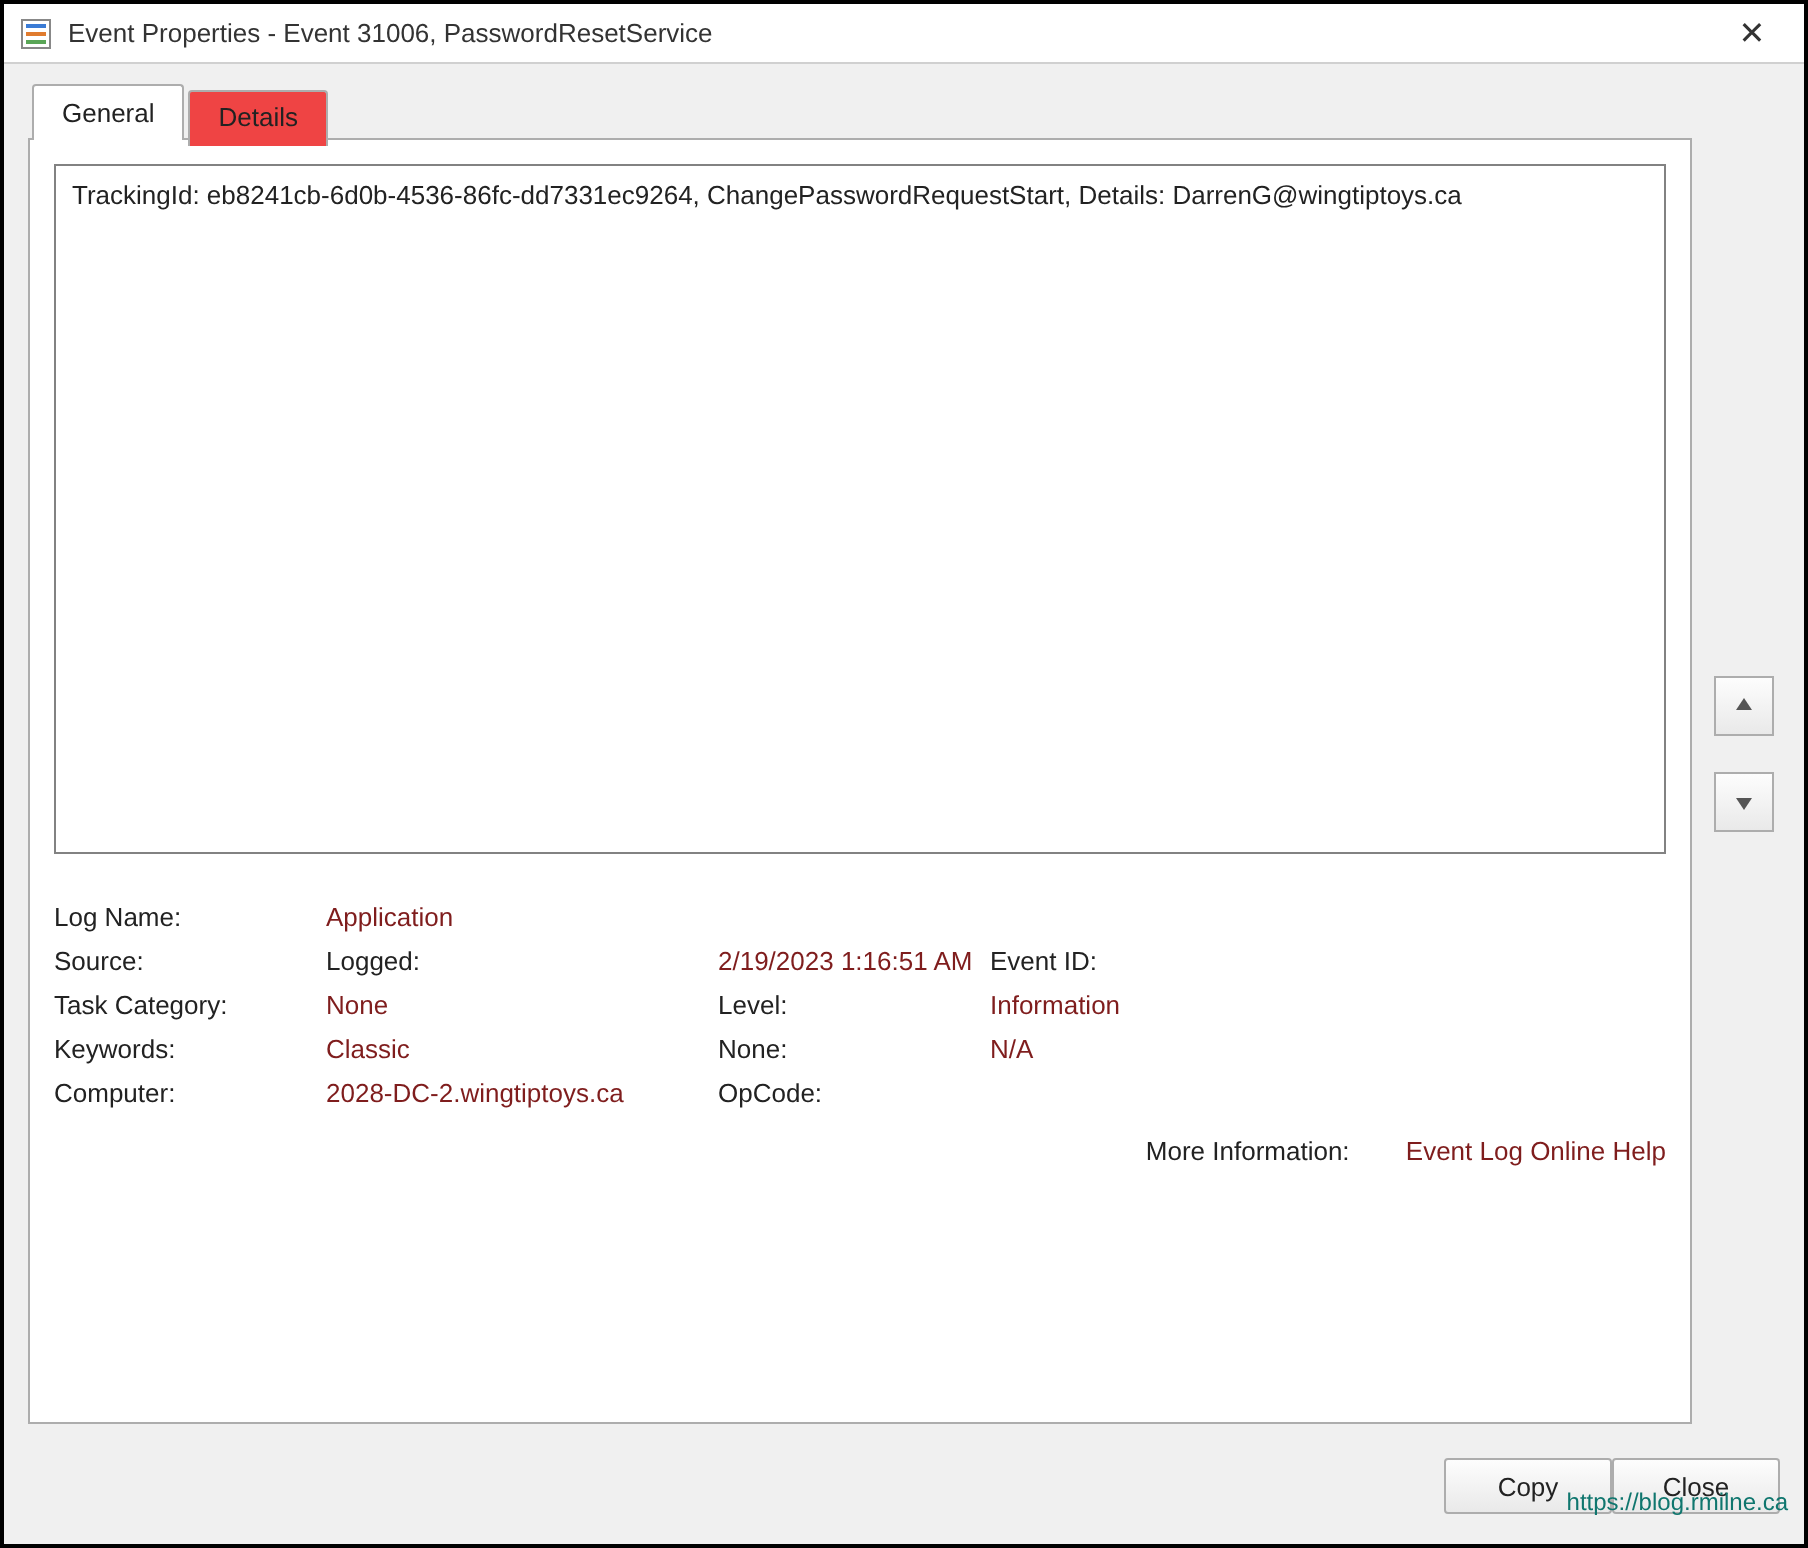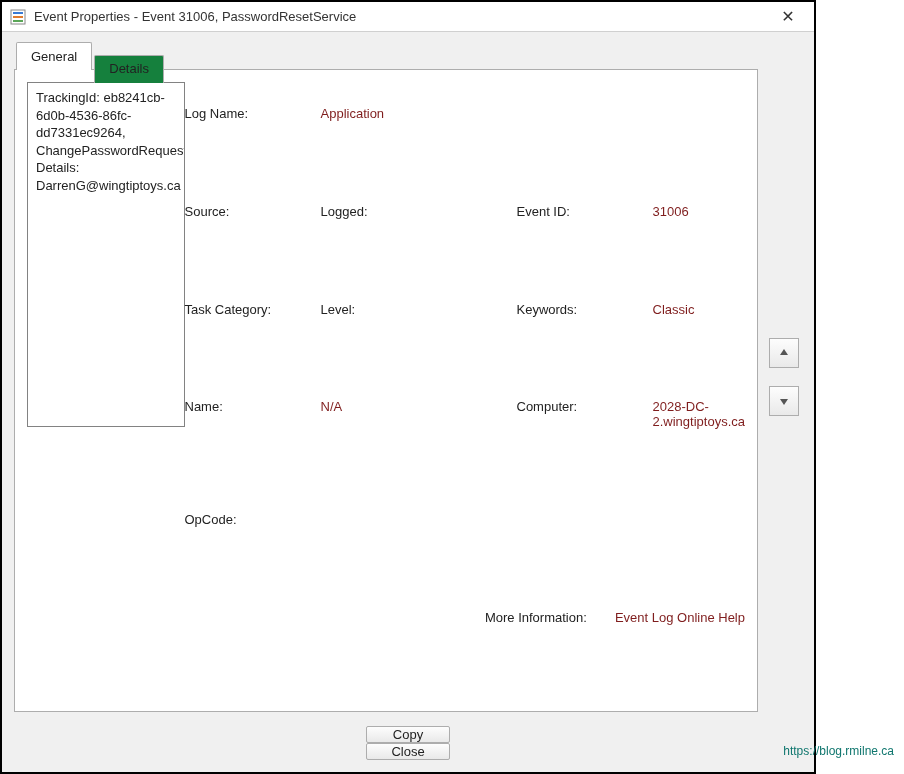--- a/index.html
+++ b/index.html
@@ -9,21 +9,21 @@
     height: 774px;
     font-family: "Segoe UI", Tahoma, sans-serif;
     font-size: 13px;
     color: #222;
     background: #fff;
     box-sizing: border-box;
   }
   *, *::before, *::after { box-sizing: border-box; }
 
   .outer {
-    width: 816px;
+    width: 904px;
     height: 774px;
     border: 2px solid #000;
     background: #fff;
     display: flex;
     flex-direction: column;
   }
 
   
   .titlebar {
     height: 30px;
@@ -84,39 +84,40 @@
     margin-bottom: -1px;
     padding-left: 2px;
     z-index: 1;
   }
   .tab {
     padding: 5px 14px 6px 14px;
     font-size: 13px;
     border: 1px solid #adadad;
     border-bottom: none;
     margin-right: 2px;
-    background: #15803d;
+    background: #ef4444;
     position: relative;
-    top: 13px;
+    top: 3px;
     cursor: pointer;
     border-radius: 2px 2px 0 0;
   }
   .tab.active {
     background: #fff;
     border-color: #adadad;
     top: 0;
     padding-top: 6px;
   }
 
   .tab-panel {
     flex: 1;
     background: #fff;
     border: 1px solid #adadad;
     padding: 12px 12px 10px 12px;
     display: flex;
+    flex-direction: column;
     min-height: 0;
   }
 
   .desc-box {
     border: 1px solid #828282;
     background: #fff;
     padding: 6px 8px;
     font-size: 13px;
     line-height: 1.35;
     height: 345px;
@@ -161,21 +162,20 @@
   }
   .nav-btn svg { display:block; }
 
   
   .footer {
     height: 48px;
     display: flex;
     align-items: center;
     justify-content: flex-end;
     padding-top: 14px;
-    flex-direction: column;
   }
   .win-btn {
     min-width: 84px;
     height: 28px;
     border: 1px solid #adadad;
     background: linear-gradient(#fdfdfd,#e9e9e9);
     font-size: 13px;
     color: #222;
     padding: 0 16px;
     cursor: pointer;
@@ -226,30 +226,32 @@
 
           <div class="desc-box">TrackingId: eb8241cb-6d0b-4536-86fc-dd7331ec9264, ChangePasswordRequestStart, Details: DarrenG@wingtiptoys.ca</div>
 
           <div class="details-grid">
 
             <div class="lbl">Log Name:</div>
             <div class="val" style="grid-column:2 / span 3">Application</div>
 
             <div class="lbl">Source:</div>
             <div class="lbl">Logged:</div>
+            <div class="val">2/19/2023 1:16:51 AM</div>
 
             <div class="lbl">Event ID:</div>
-            <div class="val">31006</div>
             <div class="lbl">Task Category:</div>
+            <div class="val">None</div>
 
             <div class="lbl">Level:</div>
+            <div class="val">Information</div>
             <div class="lbl">Keywords:</div>
             <div class="val">Classic</div>
 
-            <div class="lbl">Name:</div>
+            <div class="lbl">None:</div>
             <div class="val">N/A</div>
             <div class="lbl">Computer:</div>
             <div class="val">2028-DC-2.wingtiptoys.ca</div>
 
             <div class="lbl">OpCode:</div>
             <div class="val" style="grid-column:2 / span 3"></div>
 
             <div class="full-row">
               <div class="lbl">More Information:</div>
               <a class="help-link">Event Log Online Help</a>

